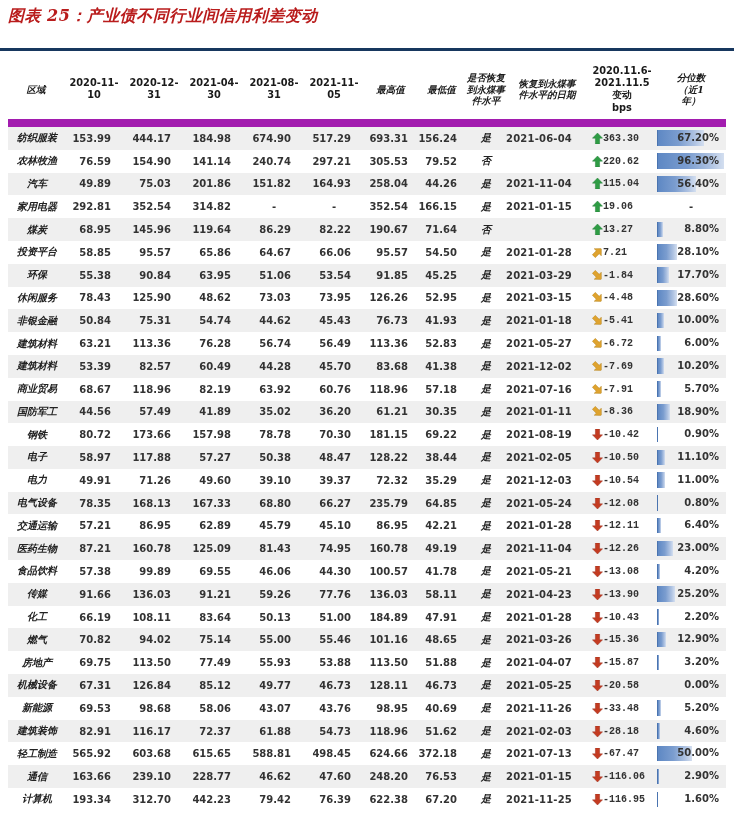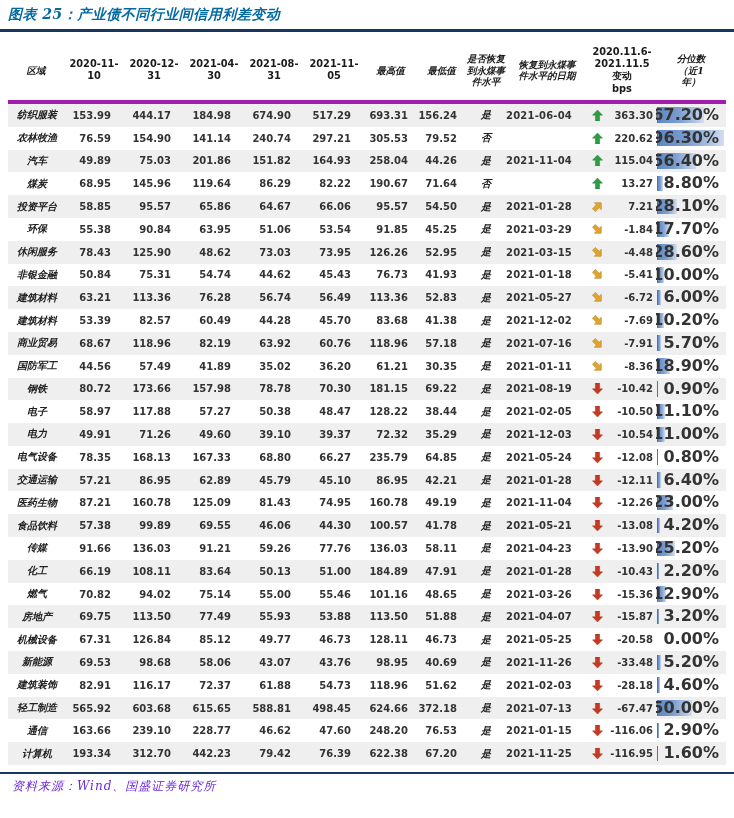--- a/index.html
+++ b/index.html
@@ -2,60 +2,60 @@
 <html><head>
 <meta charset="utf-8">
 <style>
   * { margin:0; padding:0; box-sizing:border-box; }
   html,body { background:#ffffff; }
   .page {
     position:relative; width:734px; height:818px; background:#ffffff;
     font-family:"DejaVu Sans","Liberation Sans",sans-serif; overflow:hidden;
   }
   .fig-title {
-    padding:6px 10px 5px 8px; font-family:"DejaVu Serif","Liberation Serif",serif;
-    font-style:italic; font-weight:bold; font-size:14px; color:#0369a1; letter-spacing:0.5px;
+    padding:6px 10px 21px 8px; font-family:"DejaVu Serif","Liberation Serif",serif;
+    font-style:italic; font-weight:bold; font-size:16px; color:#b91c1c; letter-spacing:0.5px;
   }
   .title-rule { height:3px; background:#17375E; width:100%; }
   table.spread { width:718px; margin:8px 8px 0 8px; border-collapse:collapse; table-layout:fixed; }
   thead th {
     font-size:9.5px; font-weight:bold; color:#1a1a1a; vertical-align:middle;
     padding:6px 1px 5px 1px; white-space:pre-line; line-height:1.25; text-align:center;
     font-family:"DejaVu Serif","Liberation Serif",serif; font-style:italic;
   }
   thead th.num-h { font-family:"DejaVu Sans","Liberation Sans",sans-serif; font-style:normal; font-size:9.8px; }
-  tbody { border-top:4px solid #a21caf; }
+  tbody { border-top:8px solid #a21caf; }
   tbody tr { height:22.8px; }
   tbody tr:nth-child(odd) { background:#EFEFEF; }
   td { font-size:10px; font-weight:bold; color:#333333; vertical-align:middle; overflow:hidden; }
   td.industry {
     text-align:center; font-family:"DejaVu Serif","Liberation Serif",serif;
     font-style:italic; font-size:10px; color:#222; padding-left:2px;
   }
   td.val { text-align:right; padding-right:13px; }
   td.val.dash, td.pctcell.dash { text-align:center; padding-right:0; }
   td.maxv, td.minv { text-align:right; padding-right:9px; }
   td.yesno { text-align:center; font-family:"DejaVu Serif","Liberation Serif",serif; font-style:italic; font-size:10px; color:#222; }
   td.rdate { text-align:left; letter-spacing:0.2px; }
   td.chg { padding:0 3px 0 4px; }
   .chg-wrap { display:flex; align-items:center; width:100%; }
   .chg-icon { width:11px; height:11px; flex:0 0 11px; display:inline-block; }
   .chg-icon svg { display:block; width:11px; height:11px; }
   .chg-icon.diag-up svg { transform:rotate(45deg); }
   .chg-icon.down svg { transform:rotate(180deg); }
   .chg-icon.diag-down svg { transform:rotate(135deg); }
-  .chg-num { flex:1; text-align:right; }
+  .chg-num { flex:1; text-align:left;font-family:Liberation Mono, monospace; }
   td.pctcell { position:relative; padding:0; }
   .pct-inner { position:relative; width:100%; height:22.8px; }
   .pct-bar {
     position:absolute; left:1px; top:3.5px; height:15.5px;
     background:linear-gradient(90deg,#5E88C4 0%,#7B9DCF 45%,#AFC3E2 80%,#D4DFF0 100%);
     border-left:1px solid #4A74B0;
   }
-  .pct-text { position:absolute; right:7px; top:0; line-height:22.8px; font-size:16px; font-weight:bold; color:#333; }
+  .pct-text { position:absolute; right:7px; top:0; line-height:22.8px; font-size:10px; font-weight:bold; color:#333; }
   .bottom-rule { height:2px; background:#17375E; width:100%; margin-top:7px; }
   .source {
     padding:4px 10px 0 12px; font-family:"DejaVu Serif","Liberation Serif",serif;
     font-style:italic; font-size:12px; color:#6d28d9; letter-spacing:1px;
   }
 </style>
 </head>
 <body>
 
 <div class="page">
@@ -180,20 +180,43 @@
             </div>
           </td>
           <td class="pctcell">
             <div class="pct-inner">
               <div class="pct-bar" style="width: 56.4%;"></div>
               <span class="pct-text">56.40%</span>
             </div>
           </td>
         </tr>
         <tr>
+          <td class="industry">家用电器</td>
+          <td class="val">292.81</td>
+          <td class="val">352.54</td>
+          <td class="val">314.82</td>
+          <td class="val dash">-</td>
+          <td class="val dash">-</td>
+          <td class="maxv">352.54</td>
+          <td class="minv">166.15</td>
+          <td class="yesno">是</td>
+          <td class="rdate">2021-01-15</td>
+          <td class="chg">
+            <div class="chg-wrap">
+              <span class="chg-icon up">
+                <svg viewBox="0 0 10 10">
+                  <path d="M5 0 L9.6 4.7 L6.9 4.7 L6.9 10 L3.1 10 L3.1 4.7 L0.4 4.7 Z" fill="#2E9C44" stroke="#1E7A32" stroke-width="0.4"></path>
+                </svg>
+              </span>
+              <span class="chg-num">19.06</span>
+            </div>
+          </td>
+          <td class="pctcell dash">-</td>
+        </tr>
+        <tr>
           <td class="industry">煤炭</td>
           <td class="val">68.95</td>
           <td class="val">145.96</td>
           <td class="val">119.64</td>
           <td class="val">86.29</td>
           <td class="val">82.22</td>
           <td class="maxv">190.67</td>
           <td class="minv">71.64</td>
           <td class="yesno">否</td>
           <td class="rdate"></td>

